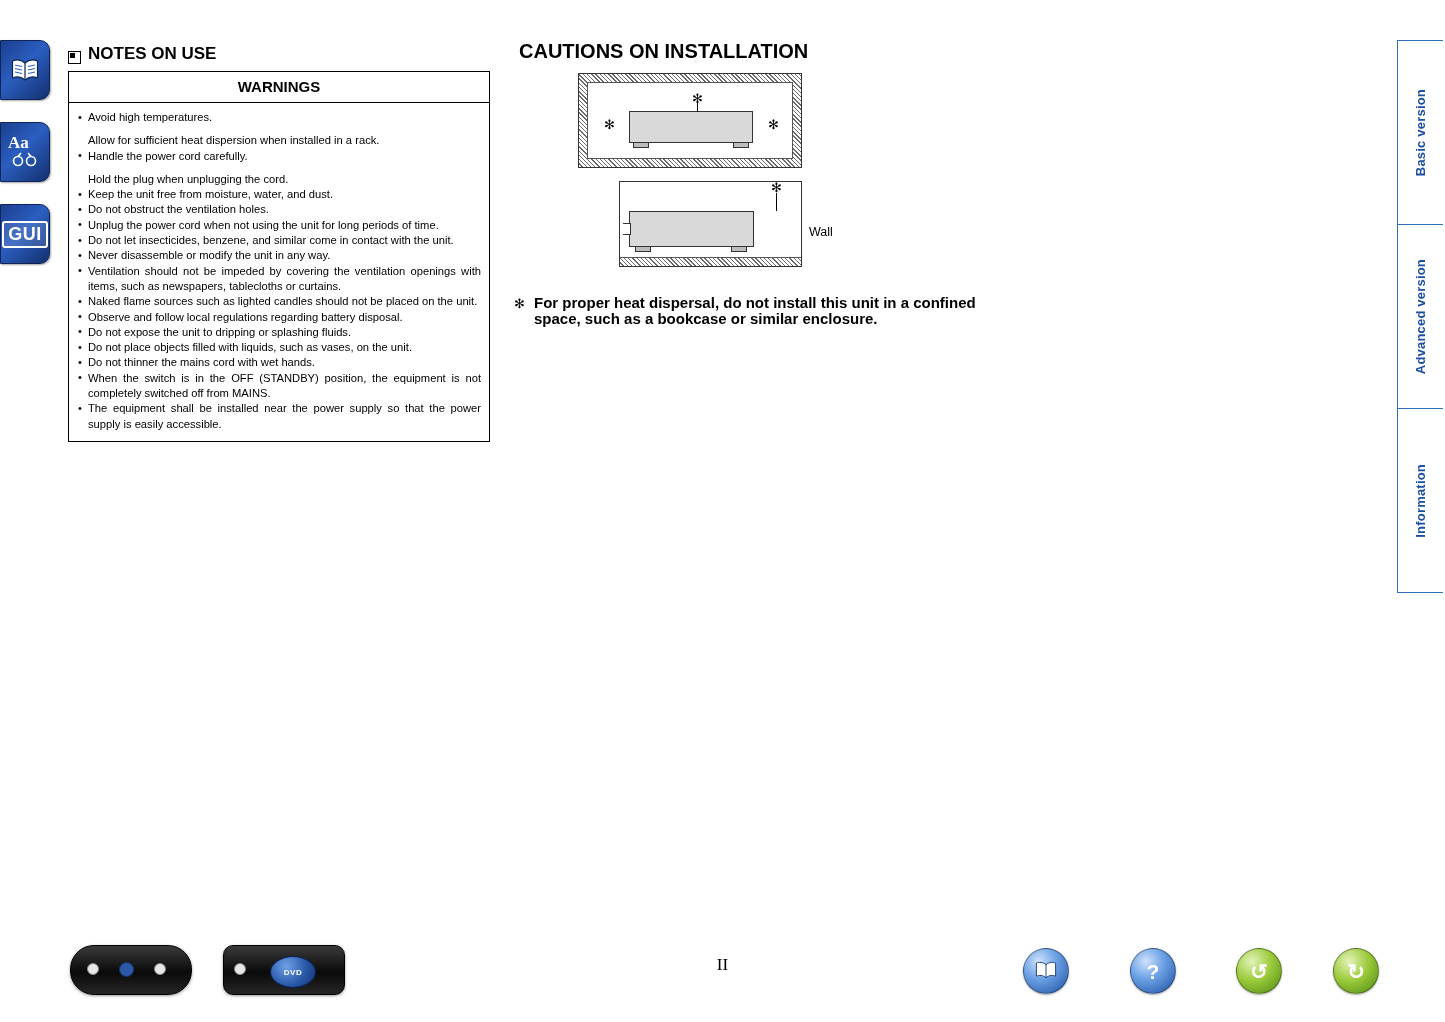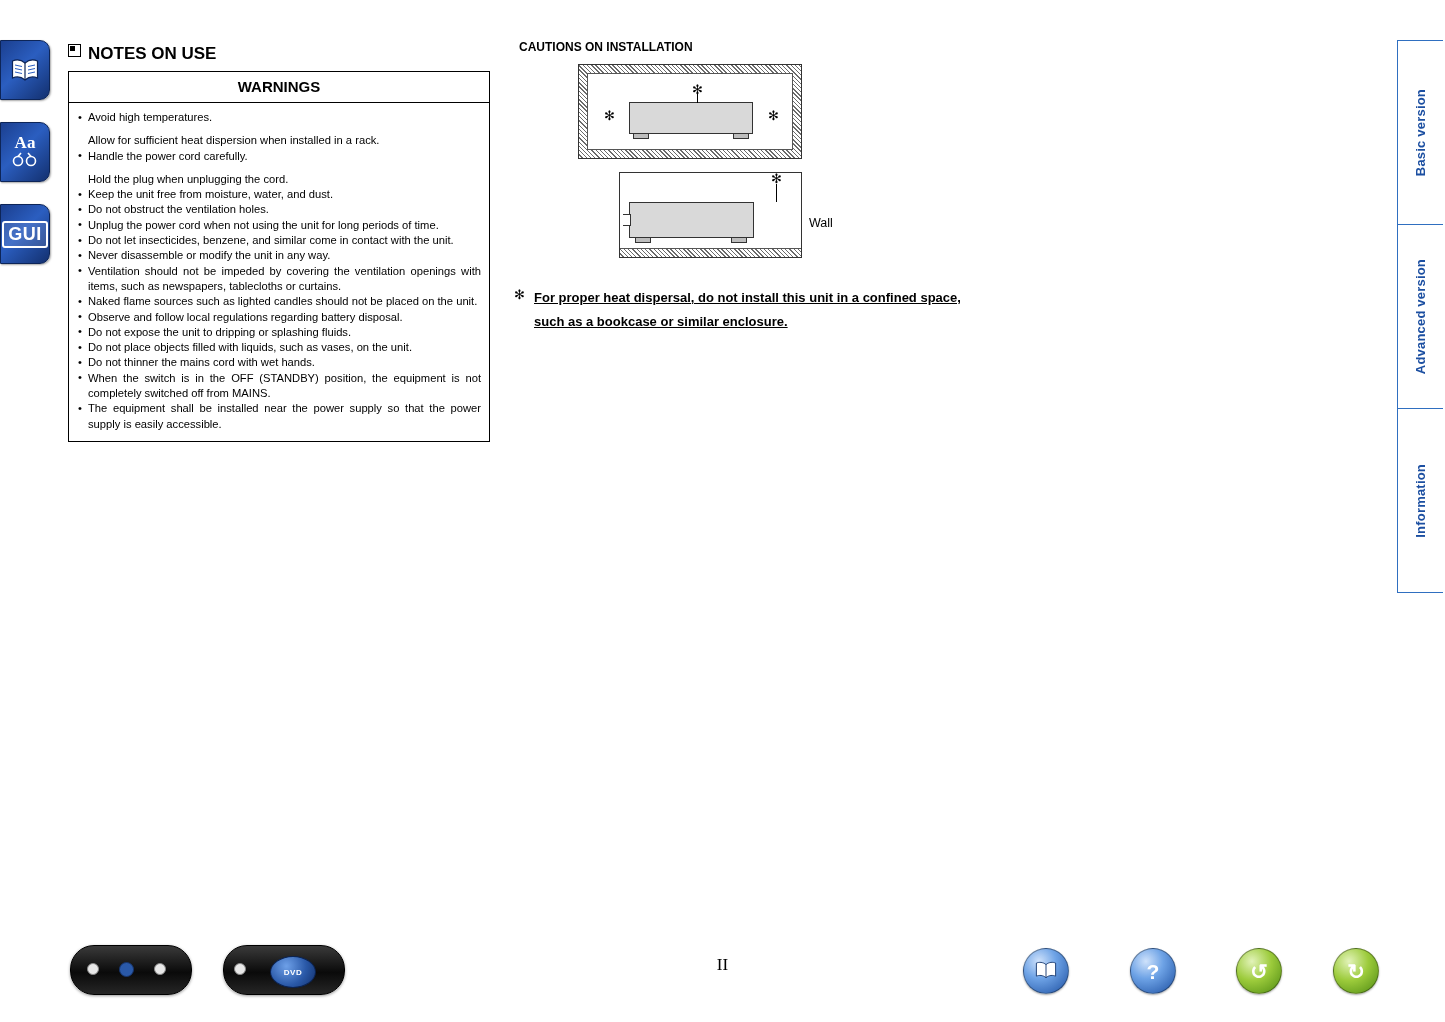--- a/index.html
+++ b/index.html
@@ -34,21 +34,21 @@
     position: relative;
     display: flex;
     align-items: center;
     justify-content: center;
   }
   .rail-btn .glyph {
     color: #ffffff;
     font-size: 19px;
     font-weight: bold;
     line-height: 1;
-    text-align: center;
+    text-align: left;
   }
   .rail-btn .gui-box {
     border: 2px solid #ffffff;
     border-radius: 3px;
     padding: 1px 4px;
     font-size: 18px;
     font-weight: bold;
     color: #ffffff;
     background: rgba(255,255,255,0.12);
     letter-spacing: 0.5px;
@@ -90,21 +90,21 @@
   .col-left {
     position: absolute;
     left: 68px;
     top: 44px;
     width: 424px;
   }
   .sec-head {
     font-size: 17px;
     font-weight: bold;
     display: flex;
-    align-items: flex-start;
+    align-items: flex-end;
     gap: 7px;
     margin-bottom: 7px;
   }
   .sec-head .bullet-sq {
     display: inline-block;
     width: 11px;
     height: 11px;
     border: 1.5px solid #000;
     position: relative;
     top: 0px;
@@ -156,21 +156,21 @@
   .warn-body li.sub::before { content: ""; }
 
   
   .col-right {
     position: absolute;
     left: 512px;
     top: 40px;
     width: 500px;
   }
   .sec-head2 {
-    font-size: 12px;
+    font-size: 20px;
     font-weight: bold;
     display: flex;
     align-items: center;
     gap: 7px;
     margin-bottom: 10px;
   }
 
   
   .fig1 {
     position: relative;
@@ -337,24 +337,23 @@
     padding-left: 22px;
     width: 450px;
   }
   .note .note-star {
     position: absolute;
     left: 2px;
     top: 1px;
     font-size: 13px;
   }
   .note .note-strong {
-    font-size: 13px;
-    font-weight: bold;
-    line-height: 24px;
-    text-decoration: underline;
+    font-size: 15px;
+    font-weight: bold;
+    line-height: 16px;
   }
   .note ul {
     margin: 2px 0 0 0;
     padding: 0;
     list-style: none;
   }
   .note li {
     position: relative;
     padding-left: 11px;
     font-size: 12.4px;
@@ -380,21 +379,21 @@
   .foot-btn {
     position: absolute;
     width: 120px;
     height: 48px;
     border-radius: 24px;
     background: linear-gradient(180deg, #3a3a3a 0%, #0a0a0a 55%, #262626 100%);
     border: 1px solid #000;
     box-shadow: 0 1px 3px rgba(0,0,0,0.4);
   }
   .foot-btn.b1 { left: 70px; top: 945px; }
-  .foot-btn.b2 { left: 223px; top: 945px; }
+  .foot-btn.b2 { left: 223px; top: 945px; border-radius: 10px; }
   .foot-btn .disc-row {
     position: absolute;
     left: 16px;
     top: 17px;
     display: flex;
     gap: 20px;
   }
   .foot-btn .dot {
     width: 10px;
     height: 10px;

